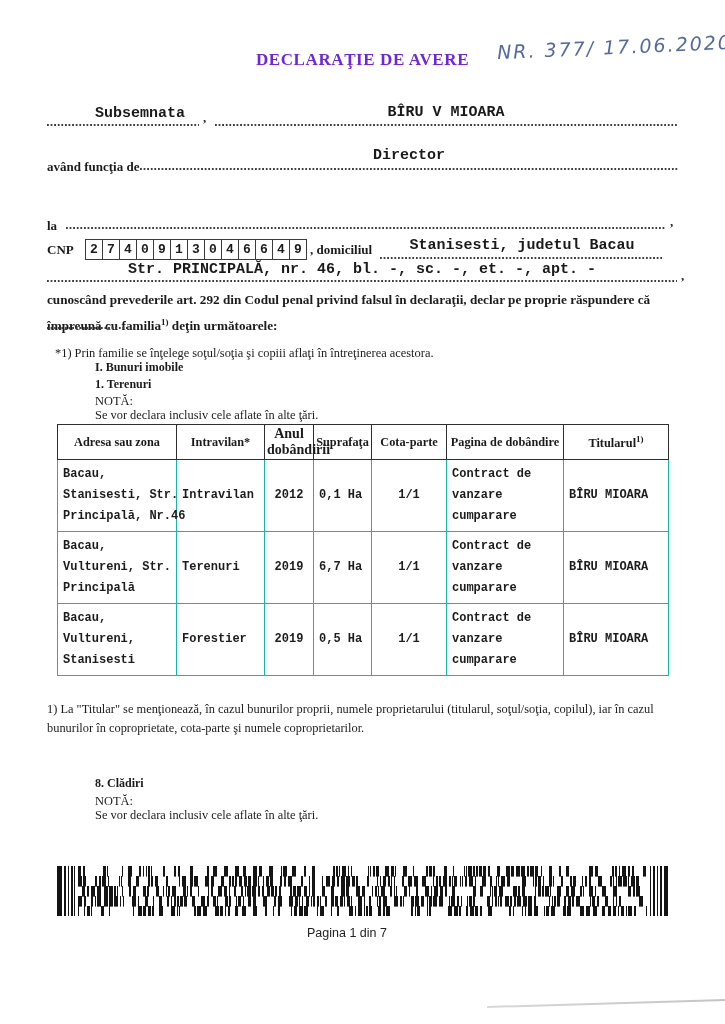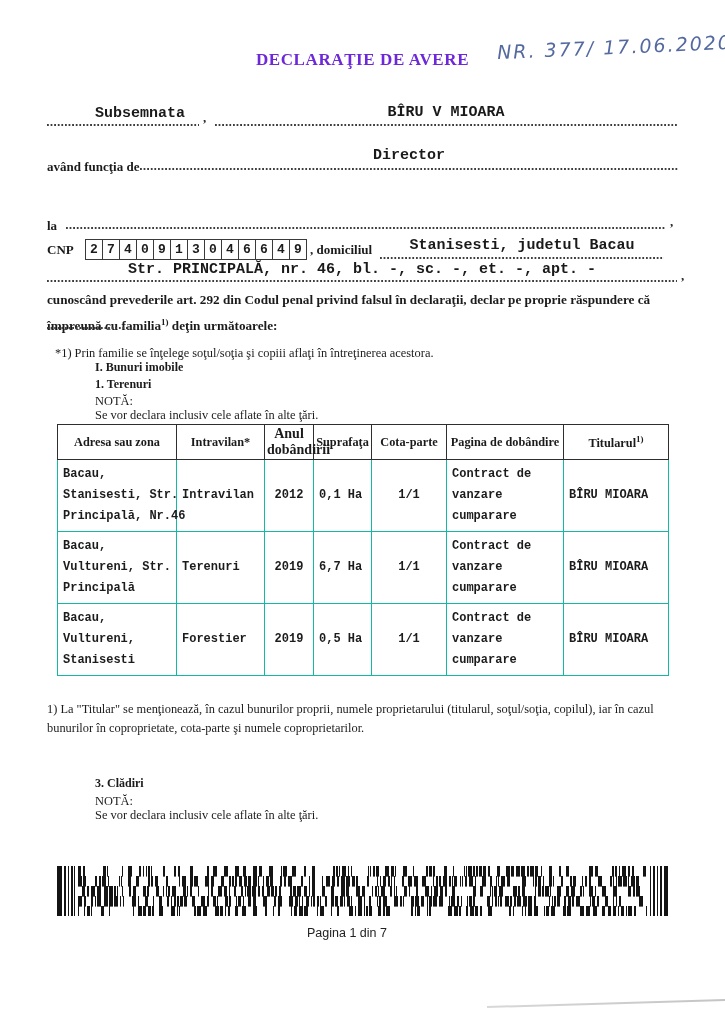--- a/index.html
+++ b/index.html
@@ -157,21 +157,21 @@
         </td>
         <td class="left">BÎRU MIOARA</td>
       </tr>
     </tbody>
   </table>
 
   <div class="abs" style="left:47px;top:700px;width:648px;">
     <div class="note">1) La "Titular" se menţionează, în cazul bunurilor proprii, numele proprietarului (titularul, soţul/soţia, copilul), iar în cazul bunurilor în coproprietate, cota-parte şi numele coproprietarilor.</div>
   </div>
 
-  <div class="abs serif-b sect" style="left:95px;top:776px;">3. Clădiri</div>
+  <div class="abs serif-b sect" style="left:95px;top:776px;">8. Clădiri</div>
   <div class="abs note" style="left:95px;top:792px;">NOTĂ:</div>
   <div class="abs note" style="left:95px;top:806px;">Se vor declara inclusiv cele aflate în alte ţări.</div>
 
   <div class="abs barcode-box">
     <svg id="barcode-svg" preserveAspectRatio="none" xmlns="http://www.w3.org/2000/svg" viewBox="0 0 611 50">
         <rect x="0" y="0" width="5" height="50"></rect>
         <rect x="7" y="0" width="2" height="50"></rect>
         <rect x="11" y="0" width="1" height="50"></rect>
         <rect x="14" y="0" width="2" height="50"></rect>
         <rect x="17" y="0" width="1" height="50"></rect>

